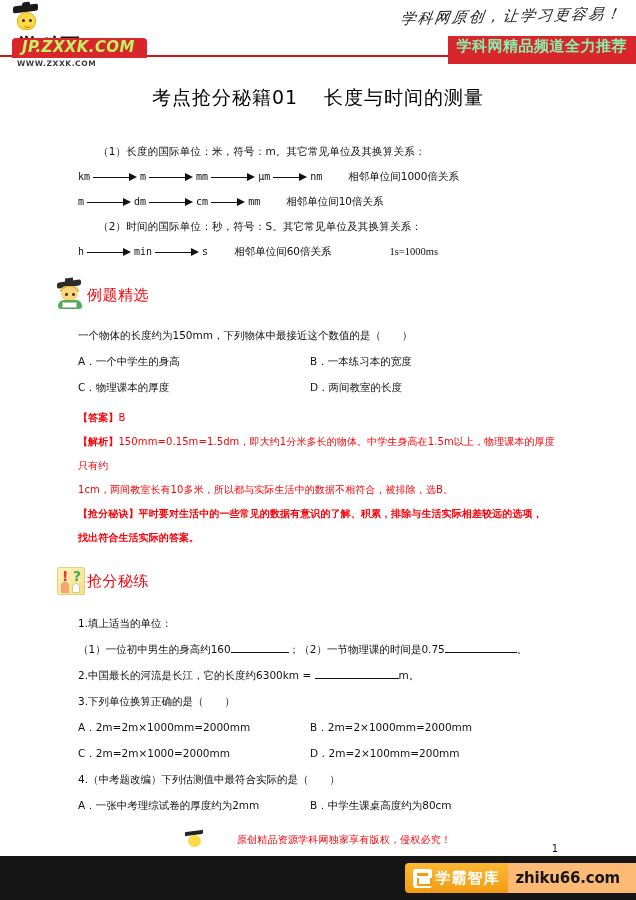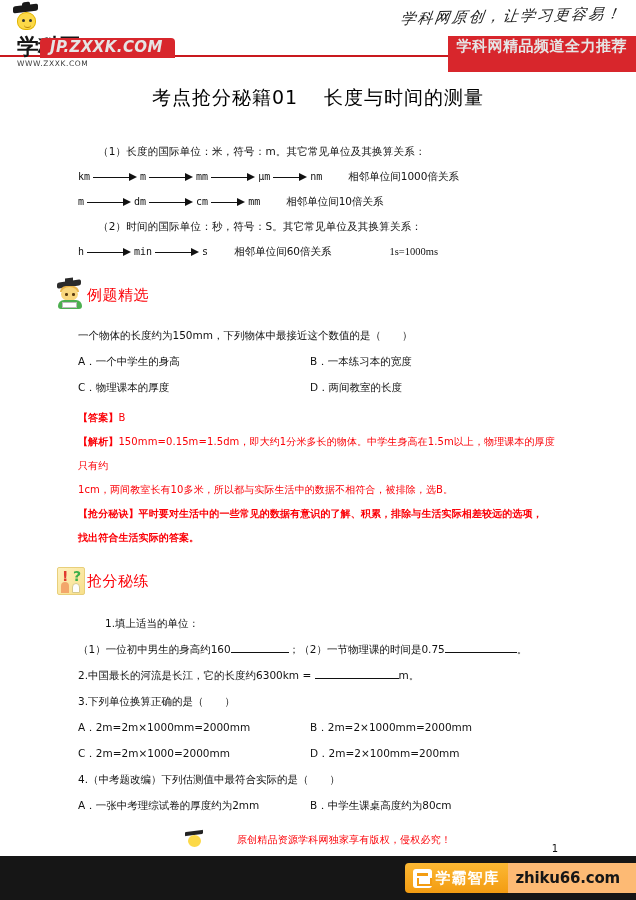--- a/index.html
+++ b/index.html
@@ -68,59 +68,58 @@
   .logo-cn {
     font-size:22px;
     font-weight:bold;
     color:#161616;
     letter-spacing:-1px;
     line-height:23px;
     font-family:"DejaVu Sans","Liberation Sans",sans-serif;
   }
   .logo-url {
     font-size:7.5px;
-    font-weight:normal;
+    font-weight:bold;
     color:#3a3a3a;
     letter-spacing:0.6px;
     line-height:9px;
     margin-top:1px;
   }
   .logo-badge {
     position:absolute;
     left:12px; top:38px;
     background:#d8262c;
-    color:#e5e5e5;
+    color:#bef264;
     font-size:15px;
     font-weight:bold;
     font-style:italic;
     padding:1px 12px 2px 10px;
     border-radius:4px 4px 0 0;
     letter-spacing:0.4px;
     line-height:17px;
-    margin-left:28px;
   }
   .slogan {
     position:absolute;
     right:14px; top:7px;
     font-size:15px;
     color:#1c1c1c;
     font-family:"DejaVu Serif","Liberation Serif",serif;
     font-style:italic;
     letter-spacing:2px;
     transform:skewX(-9deg) rotate(-1.4deg);
     white-space:nowrap;
   }
   .promo-banner {
     position:absolute;
     right:0; top:36px;
     background:#d8262c;
-    color:#e5e5e5;
+    color:#86efac;
     font-size:15px;
     font-weight:bold;
-    padding:2px 9px 17px 9px;
+    padding:2px 9px 9px 9px;
     letter-spacing:0.5px;
     line-height:17px;
     white-space:nowrap;
   }
 
   
   .doc-title {
     text-align:center;
     font-size:19px;
     color:#000;
@@ -477,21 +476,21 @@
       <span class="ico ico-quiz">
         <span class="bg"></span>
           <span class="bang">!</span>
           <span class="qm">?</span>
         <span class="p1"></span>
           <span class="p2"></span>
       </span>
       <span class="label">抢分秘练</span>
     </div>
 
-    <div class="q-line" style="margin-top:14px;margin-left:27px;">1.填上适当的单位：</div>
+    <div class="q-line" style="margin-top:14px;">1.填上适当的单位：</div>
 
     <div class="q-line">
       <span>（1）一位初中男生的身高约160</span><span class="blank-s"></span><span>；（2）一节物理课的时间是0.75</span><span class="blank-m"></span><span>。</span>
     </div>
 
     <div class="q-line">
       <span>2.中国最长的河流是长江，它的长度约6300km = </span><span class="blank-l"></span><span>m。</span>
     </div>
 
     <div class="q-line">3.下列单位换算正确的是（　　）</div>

